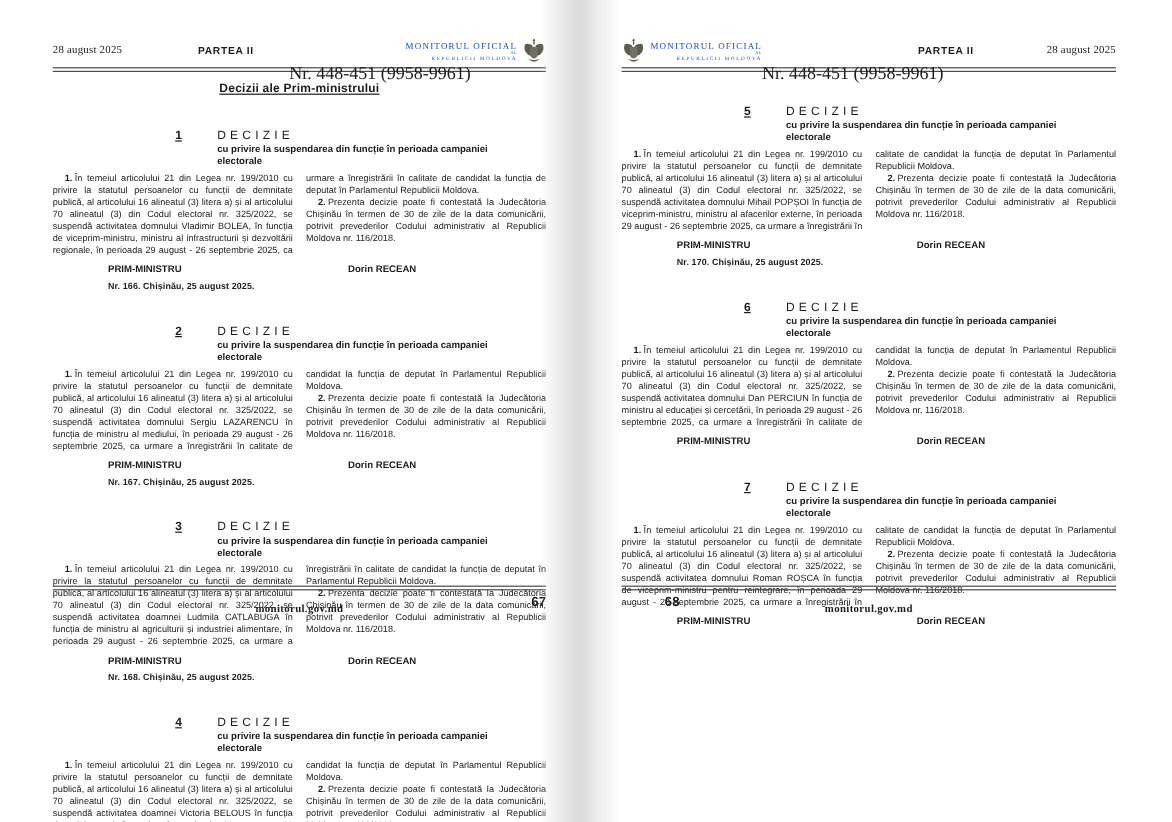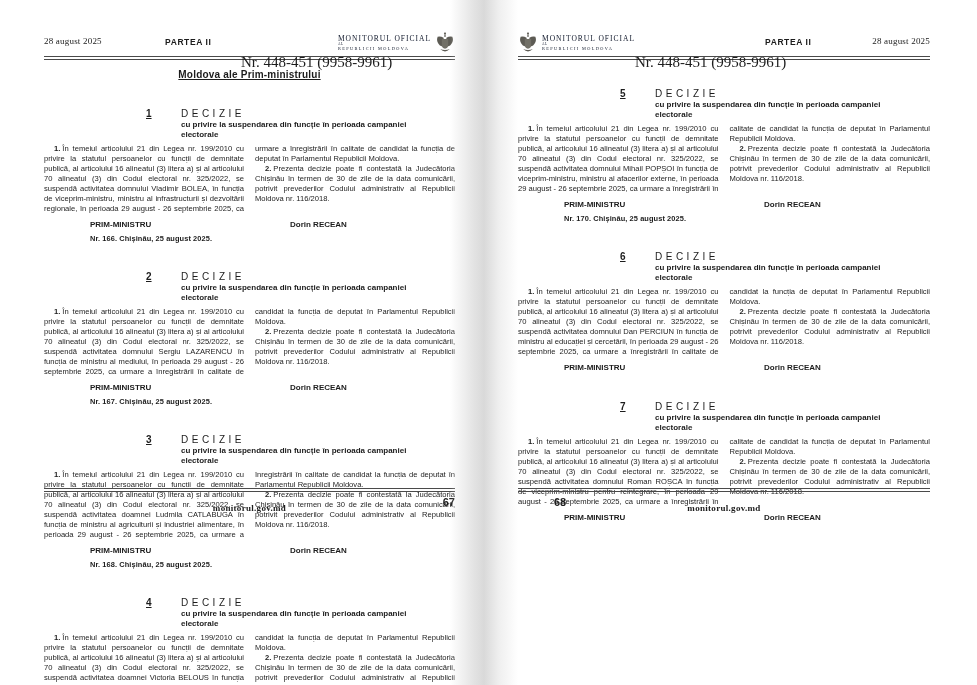--- a/index.html
+++ b/index.html
@@ -20,21 +20,21 @@
   .page.right .h-date{right:0;}
   .h-part{position:absolute;top:3px;font-size:8.5px;font-weight:bold;letter-spacing:.6px;}
   .page.left .h-part{left:121px;}
   .page.right .h-part{left:247px;}
   .h-issue{position:absolute;top:20px;font-size:15px;}
   .page.left .h-issue{left:197px;}
   .page.right .h-issue{left:117px;}
   .masthead{position:absolute;top:-2px;display:flex;align-items:center;gap:4px;}
   .page.left .masthead{right:0;}
   .page.right .masthead{left:0;flex-direction:row-reverse;}
-  .m-text{font-family:"Liberation Serif",serif;text-align:left;line-height:1.05;color:#0f172a;}
+  .m-text{font-family:"Liberation Serif",serif;text-align:right;line-height:1.05;color:#1d4ed8;}
   .m1{font-size:7.5px;letter-spacing:1px;white-space:nowrap;}
   .m2{font-size:3.5px;letter-spacing:.5px;}
   .m3{font-size:4.3px;letter-spacing:1.4px;white-space:nowrap;}
   .emblem{width:20px;height:22px;display:inline-block;}
   .double-rule{height:2px;border-top:1.2px solid #4a4a4a;border-bottom:1.2px solid #4a4a4a;margin-top:2px;}
 
   
   .section-title{margin-top:9px;text-align:center;font-size:10px;font-weight:bold;
                  text-decoration:underline;letter-spacing:.2px;}
 
@@ -93,21 +93,21 @@
               <path d="M17.4 4.8 Q19.2 9.4 15.4 13.2 Q12.6 15.6 11.4 13 L11.4 5.8 Q14.6 3.8 17.4 4.8 Z"></path>
               <path d="M6.8 7 h6.4 v6.4 q0 2.4 -3.2 3.4 q-3.2 -1 -3.2 -3.4 Z" fill="#716f66"></path>
               <path d="M5.2 17 Q10 21.8 14.8 17 Q10 19.2 5.2 17 Z"></path>
             </g>
           </svg>
         </span>
       </span>
     </div>
     <div class="double-rule"></div>
 
-    <div class="section-title">Moldova ale Prim-ministrului</div>
+    <div class="section-title">Decizii ale Prim-ministrului</div>
 
     <div class="decisions" id="decisions-left">
   <div class="decision">
     <div class="dec-head">
       <span class="dec-num">1</span>
       <div class="dec-titles">
         <div class="dec-title">DECIZIE</div>
         <div class="dec-subtitle">cu privire la suspendarea din funcție în perioada campaniei electorale</div>
       </div>
     </div>

